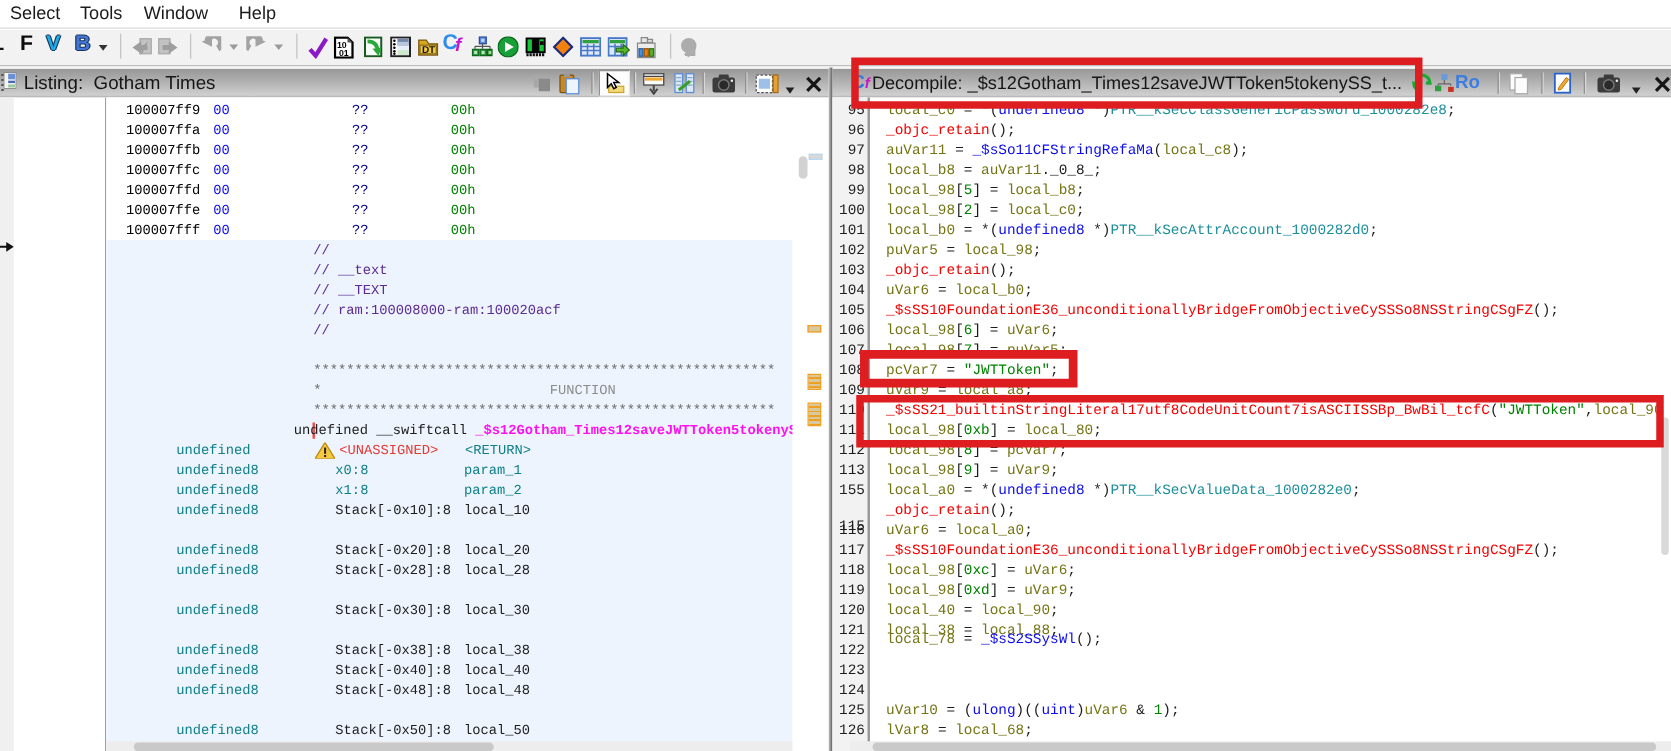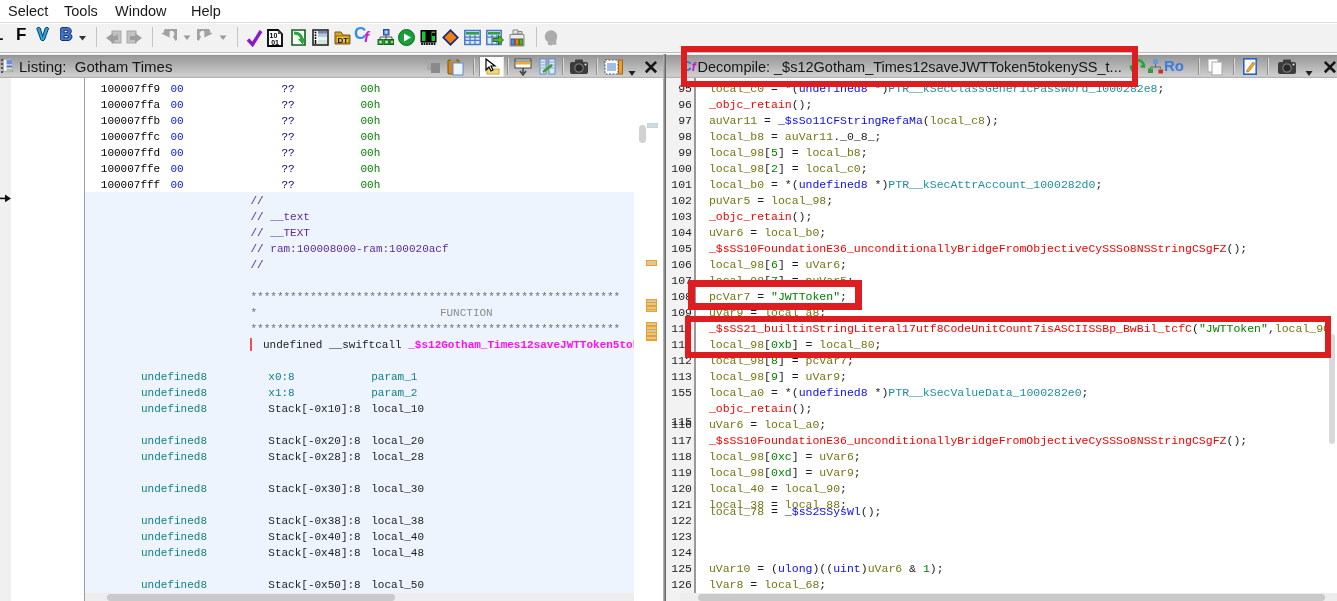--- a/index.html
+++ b/index.html
@@ -253,21 +253,26 @@
 <div class="lrow" style="top:290.5px;"><span class="te" style="left:56px;">undefined8</span><span class="te" style="left:183.3px;">x0:8</span><span class="te" style="left:286.2px;">param_1</span></div>
 <div class="lrow" style="top:306.5px;"><span class="te" style="left:56px;">undefined8</span><span class="te" style="left:183.3px;">x1:8</span><span class="te" style="left:286.2px;">param_2</span></div>
 <div class="lrow" style="top:322.5px;"><span class="te" style="left:56px;">undefined8</span><span class="k" style="left:183.3px;">Stack[-0x10]:8</span><span class="k" style="left:286.2px;">local_10</span></div>
 <div class="lrow" style="top:354.5px;"><span class="te" style="left:56px;">undefined8</span><span class="k" style="left:183.3px;">Stack[-0x20]:8</span><span class="k" style="left:286.2px;">local_20</span></div>
 <div class="lrow" style="top:370.5px;"><span class="te" style="left:56px;">undefined8</span><span class="k" style="left:183.3px;">Stack[-0x28]:8</span><span class="k" style="left:286.2px;">local_28</span></div>
 <div class="lrow" style="top:402.5px;"><span class="te" style="left:56px;">undefined8</span><span class="k" style="left:183.3px;">Stack[-0x30]:8</span><span class="k" style="left:286.2px;">local_30</span></div>
 <div class="lrow" style="top:434.5px;"><span class="te" style="left:56px;">undefined8</span><span class="k" style="left:183.3px;">Stack[-0x38]:8</span><span class="k" style="left:286.2px;">local_38</span></div>
 <div class="lrow" style="top:450.5px;"><span class="te" style="left:56px;">undefined8</span><span class="k" style="left:183.3px;">Stack[-0x40]:8</span><span class="k" style="left:286.2px;">local_40</span></div>
 <div class="lrow" style="top:466.5px;"><span class="te" style="left:56px;">undefined8</span><span class="k" style="left:183.3px;">Stack[-0x48]:8</span><span class="k" style="left:286.2px;">local_48</span></div>
 <div class="lrow" style="top:498.5px;"><span class="te" style="left:56px;">undefined8</span><span class="k" style="left:183.3px;">Stack[-0x50]:8</span><span class="k" style="left:286.2px;">local_50</span></div>
-<div class="lrow" style="top:258.5px;"><span class="cursor" style="left:164.8px;"></span><span class="k" style="left:178px;">undefined __swiftcall <span class="mag">_$s12Gotham_Times12saveJWTToken5tokenySS_tF</span></span></div>
+<div class="lrow" style="top:258.5px;"><span class="cursor" style="left:164.8px;"></span><span class="k" style="left:150px;">undefined __swiftcall <span class="mag">_$s12Gotham_Times12saveJWTToken5tokenySS_tF</span></span></div>
+<div class="lrow" style="top:274.5px;"><span class="te" style="left:56px;">undefined</span><span style="left:167px; top:1px;"><svg width="16" height="13" viewBox="0 0 16 13">
+            <path d="M8 0 L16 13 L0 13 Z" fill="#f5c842" stroke="#b8860b" stroke-width="1"></path>
+            <rect x="7.3" y="4" width="1.6" height="5" fill="#222"></rect>
+            <rect x="7.3" y="10" width="1.6" height="1.6" fill="#222"></rect>
+          </svg></span><span class="wr" style="left:186.39999999999998px;">&lt;UNASSIGNED&gt;</span><span class="te" style="left:287px;">&lt;RETURN&gt;</span></div>
   </div>
 <span class="abs" style="left:0; top:112px;"><svg width="12" height="10">
         <path d="M0 4.4 L7 4.4" stroke="#111" stroke-width="1.6"></path>
         <path d="M5 0.5 L11 4.4 L5 8.3 Z" fill="#111"></path>
       </svg></span>
 <span class="abs" style="left:639px; top:47px; width:7px; height:18px; background:#d2d2d2; border-radius:3.5px;"></span>
 <span class="abs" style="left:646.5px; top:45px; width:11px; height:5px; background:#d8d8d8; border:1.5px solid #b8d8f0;"></span>
 <span class="abs" style="left:646px; top:182px; width:11px; height:6px; background:#d8c8a0; border:1.5px solid #f0a020;"></span>
 <span class="abs" style="left:646px; top:221px; width:11px; height:13px; border:1.5px solid #f0a020; background:repeating-linear-gradient(180deg,#d8c8a0 0,#d8c8a0 2px,#f0a020 2px,#f0a020 3.5px);"></span>
 <span class="abs" style="left:646px; top:244px; width:11px; height:19px; border:1.5px solid #f0a020; background:repeating-linear-gradient(180deg,#d8c8a0 0,#d8c8a0 2px,#f0a020 2px,#f0a020 3.5px);"></span>

